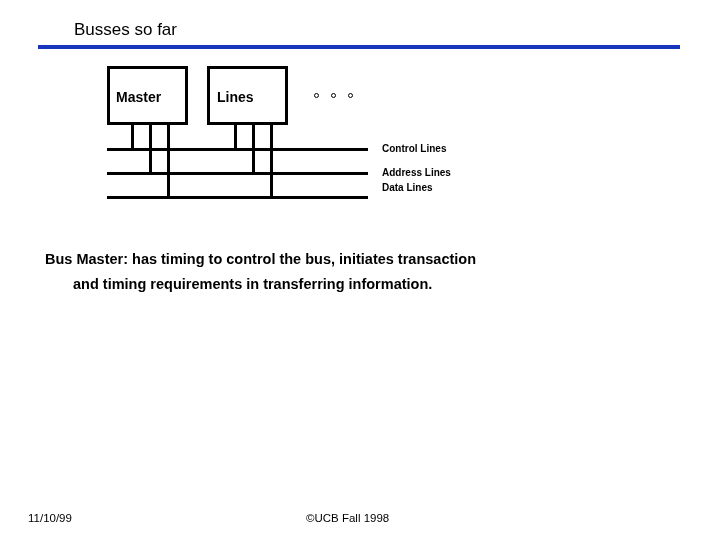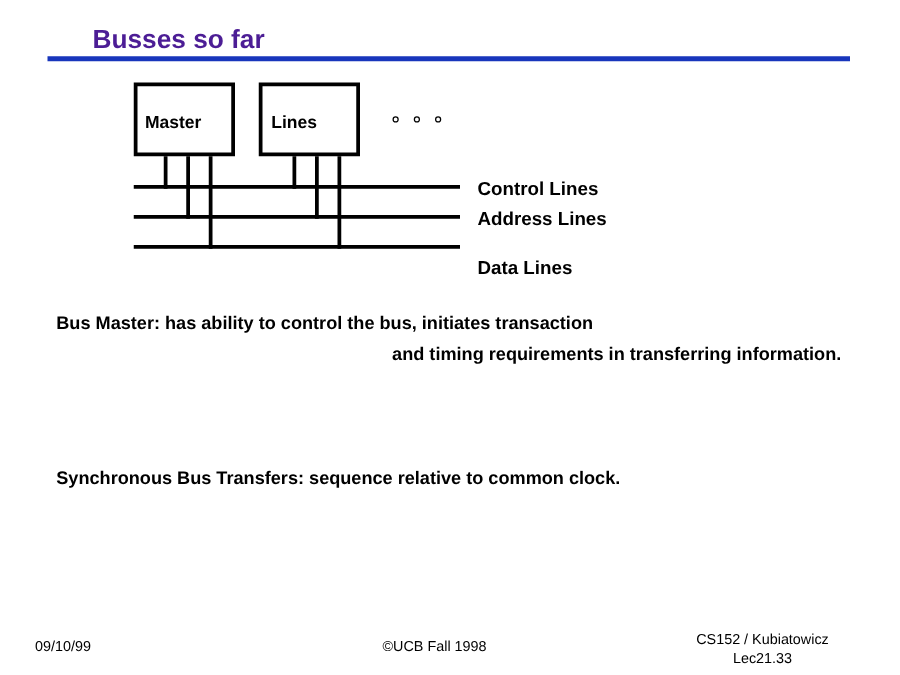--- a/index.html
+++ b/index.html
@@ -14,23 +14,23 @@
     background: #ffffff;
     overflow: hidden;
     font-family: "Liberation Sans", sans-serif;
   }
 
   
   #title {
     position: absolute;
     left: 74px;
     top: 20px;
-    font-size: 21px;
-    font-weight: bold;
-    color: #4c1d95;
+    font-size: 17px;
+    font-weight: normal;
+    color: #000000;
     letter-spacing: 0px;
     white-space: nowrap;
   }
   #title-rule {
     position: absolute;
     left: 38px;
     top: 45px;
     width: 642px;
     height: 4px;
     background: #1836bc;
@@ -72,21 +72,21 @@
     width: 5px;
     height: 5px;
     border: 1.5px solid #000000;
     border-radius: 50%;
     box-sizing: border-box;
     background: #ffffff;
   }
   .bus-caption {
     position: absolute;
     left: 382px;
-    font-size: 15px;
+    font-size: 10px;
     font-weight: bold;
     color: #000000;
     white-space: nowrap;
   }
 
   
   .body-block {
     position: absolute;
     left: 45px;
     width: 628px;
@@ -95,21 +95,20 @@
     color: #000000;
     line-height: 25px;
   }
   .body-line {
     text-indent: 0;
     padding-left: 0;
   }
   .body-line.wrapped {
     padding-left: 28px;
     text-indent: 0;
-    text-align: right;
   }
 
   
   .footer-text {
     position: absolute;
     font-size: 11.5px;
     font-weight: normal;
     color: #000000;
     white-space: nowrap;
   }
@@ -151,32 +150,27 @@
     <div class="drop" style="left:234px; top:125px; height:26px;"></div>
     <div class="drop" style="left:252px; top:125px; height:50px;"></div>
     <div class="drop" style="left:270px; top:125px; height:74px;"></div>
 
     <div class="bus-line" style="left:107px; top:148px; width:261px;"></div>
     <div class="bus-line" style="left:107px; top:172px; width:261px;"></div>
     <div class="bus-line" style="left:107px; top:196px; width:261px;"></div>
 
     <div class="bus-caption" style="top:143px;">Control Lines</div>
     <div class="bus-caption" style="top:167px;">Address Lines</div>
-    <div class="bus-caption" style="top:206px;text-align:center;">Data Lines</div>
+    <div class="bus-caption" style="top:182px;text-align:center;">Data Lines</div>
   </div>
 
   <div class="body-block" style="top:247px;">
-    <div class="body-line">Bus Master:  has ability to control the bus, initiates transaction</div>
+    <div class="body-line">Bus Master:  has timing to control the bus, initiates transaction</div>
     <div class="body-line wrapped">and timing requirements in transferring information.</div>
   </div>
 
   <div class="body-block" style="top:371px;">
-    <div class="body-line">Synchronous Bus Transfers:  sequence relative to common clock.</div>
   </div>
 
-  <div class="footer-text" id="footer-date">09/10/99</div>
+  <div class="footer-text" id="footer-date">11/10/99</div>
   <div class="footer-text" id="footer-center">©UCB Fall 1998</div>
-  <div class="footer-text" id="footer-right">
-    <div>CS152 / Kubiatowicz</div>
-    <div>Lec21.33</div>
-  </div>
 
 </div>
 
 </body></html>

